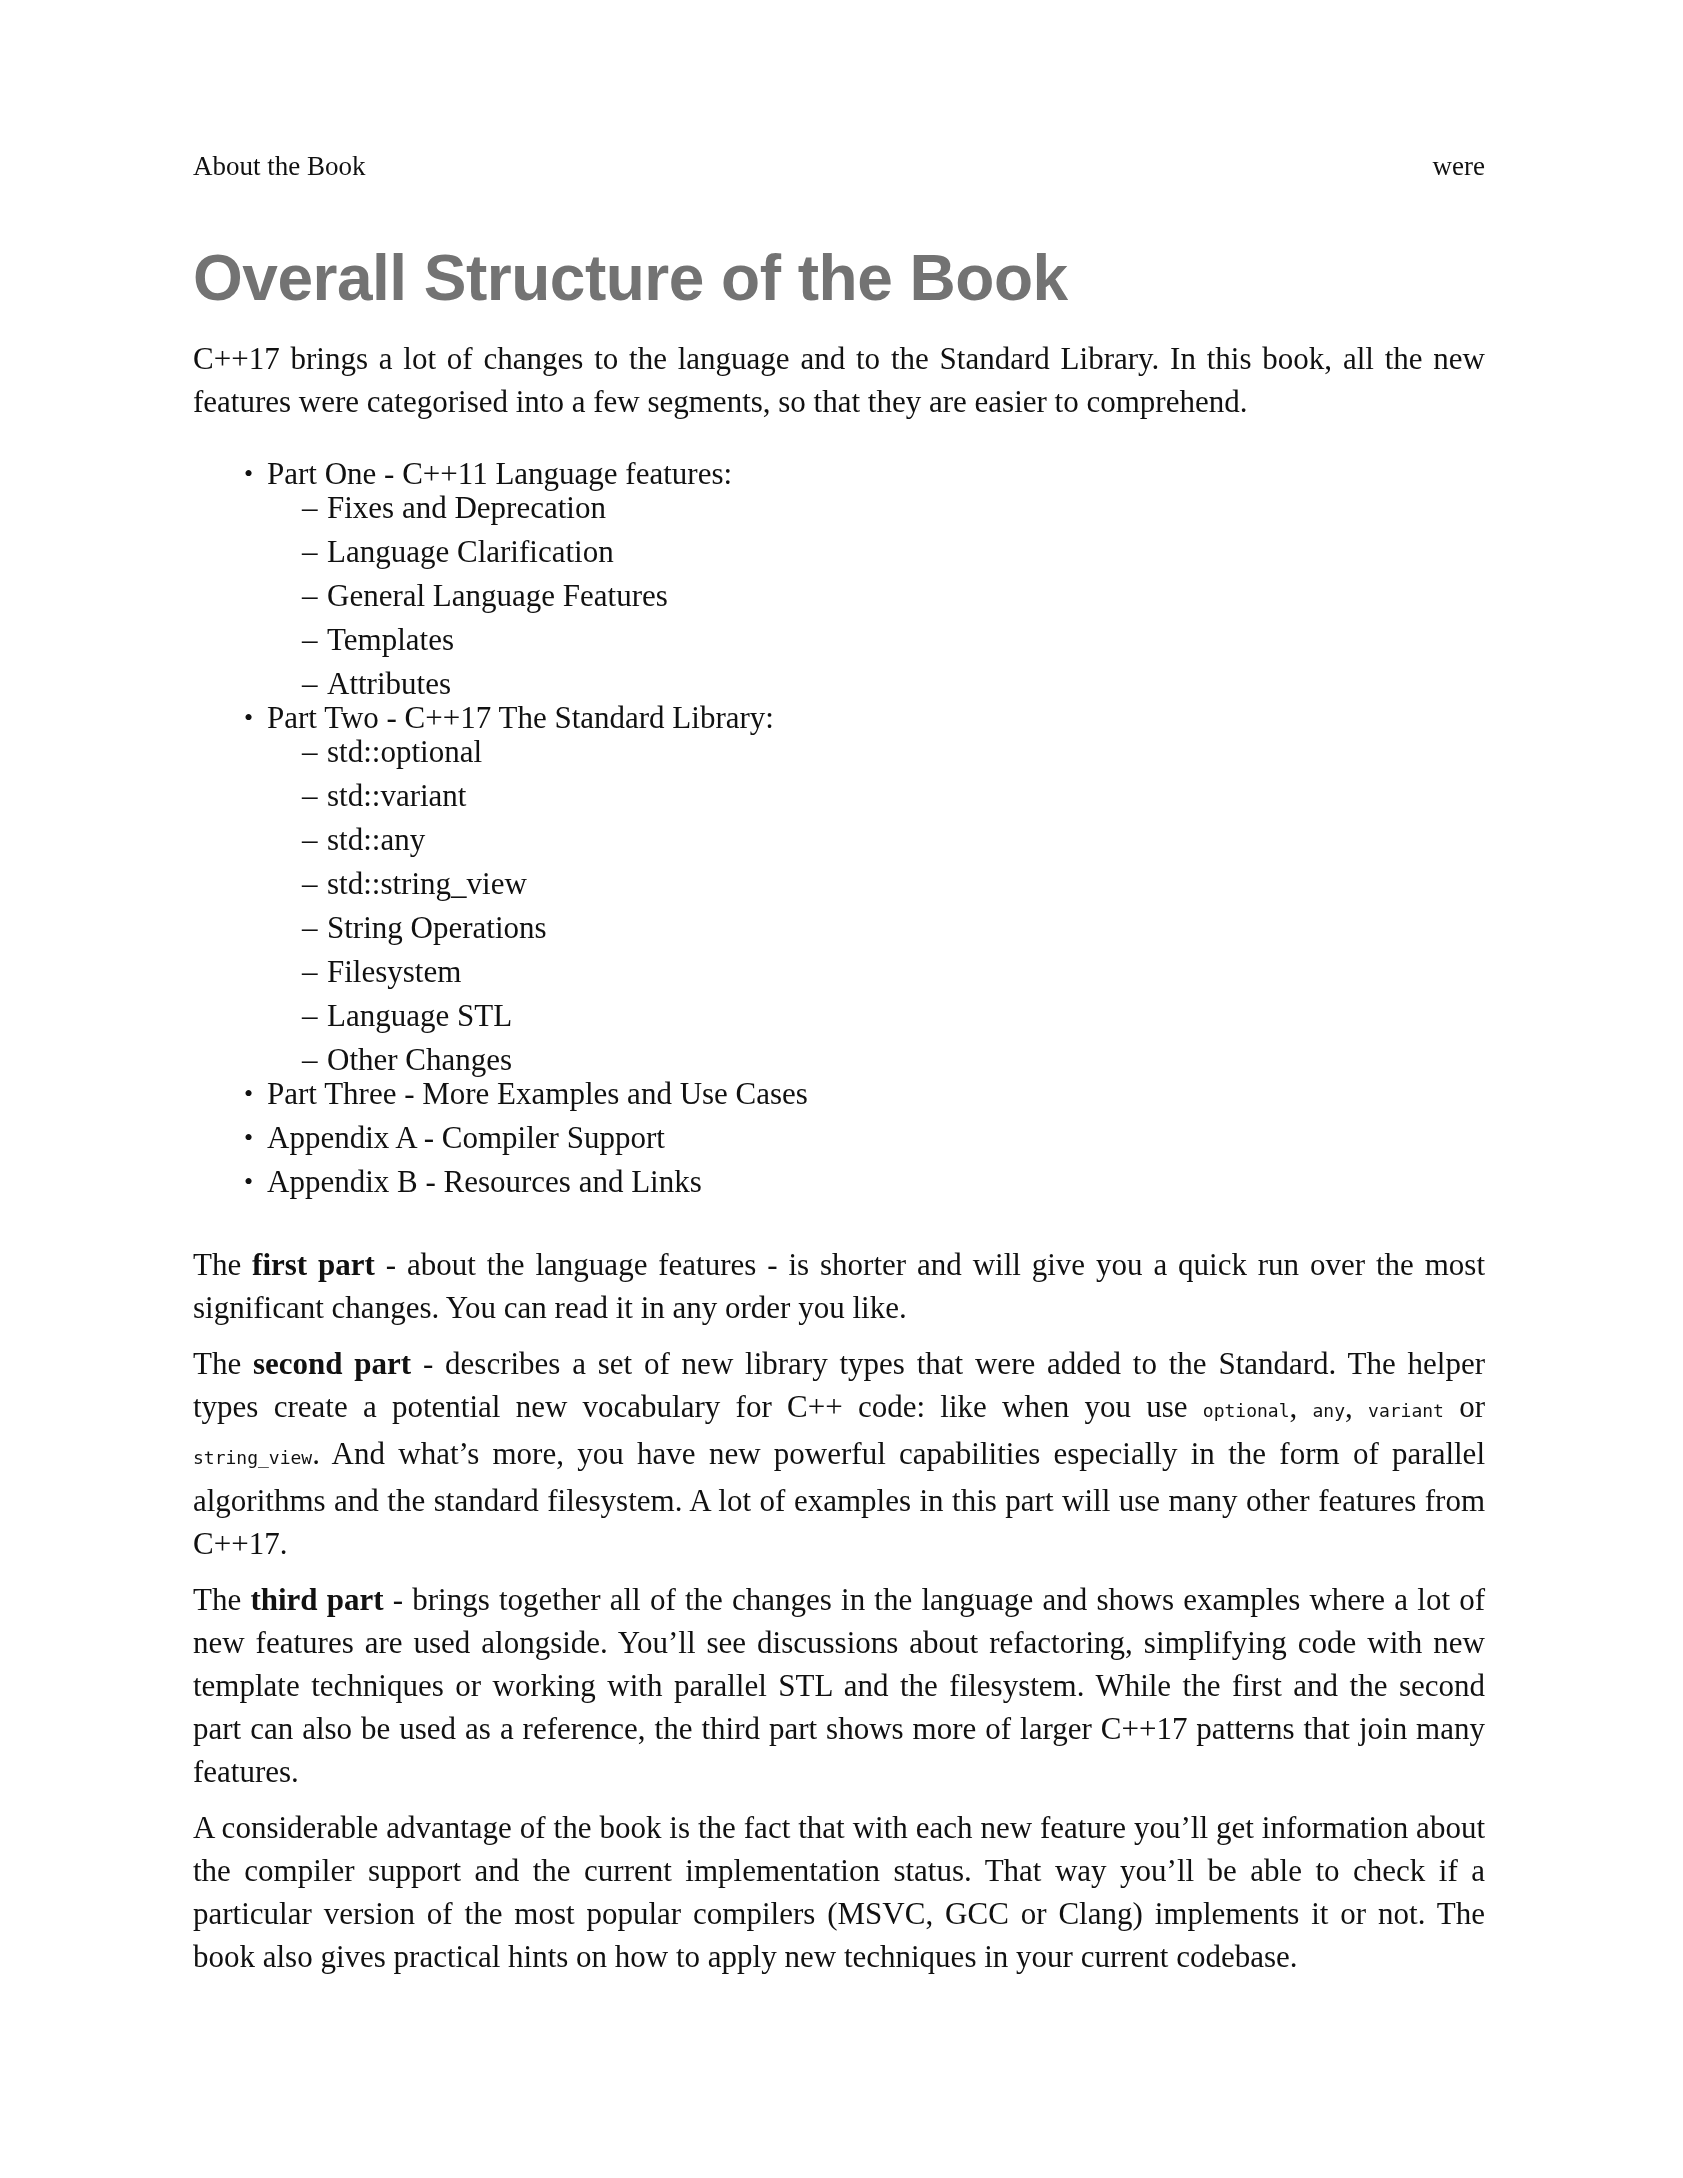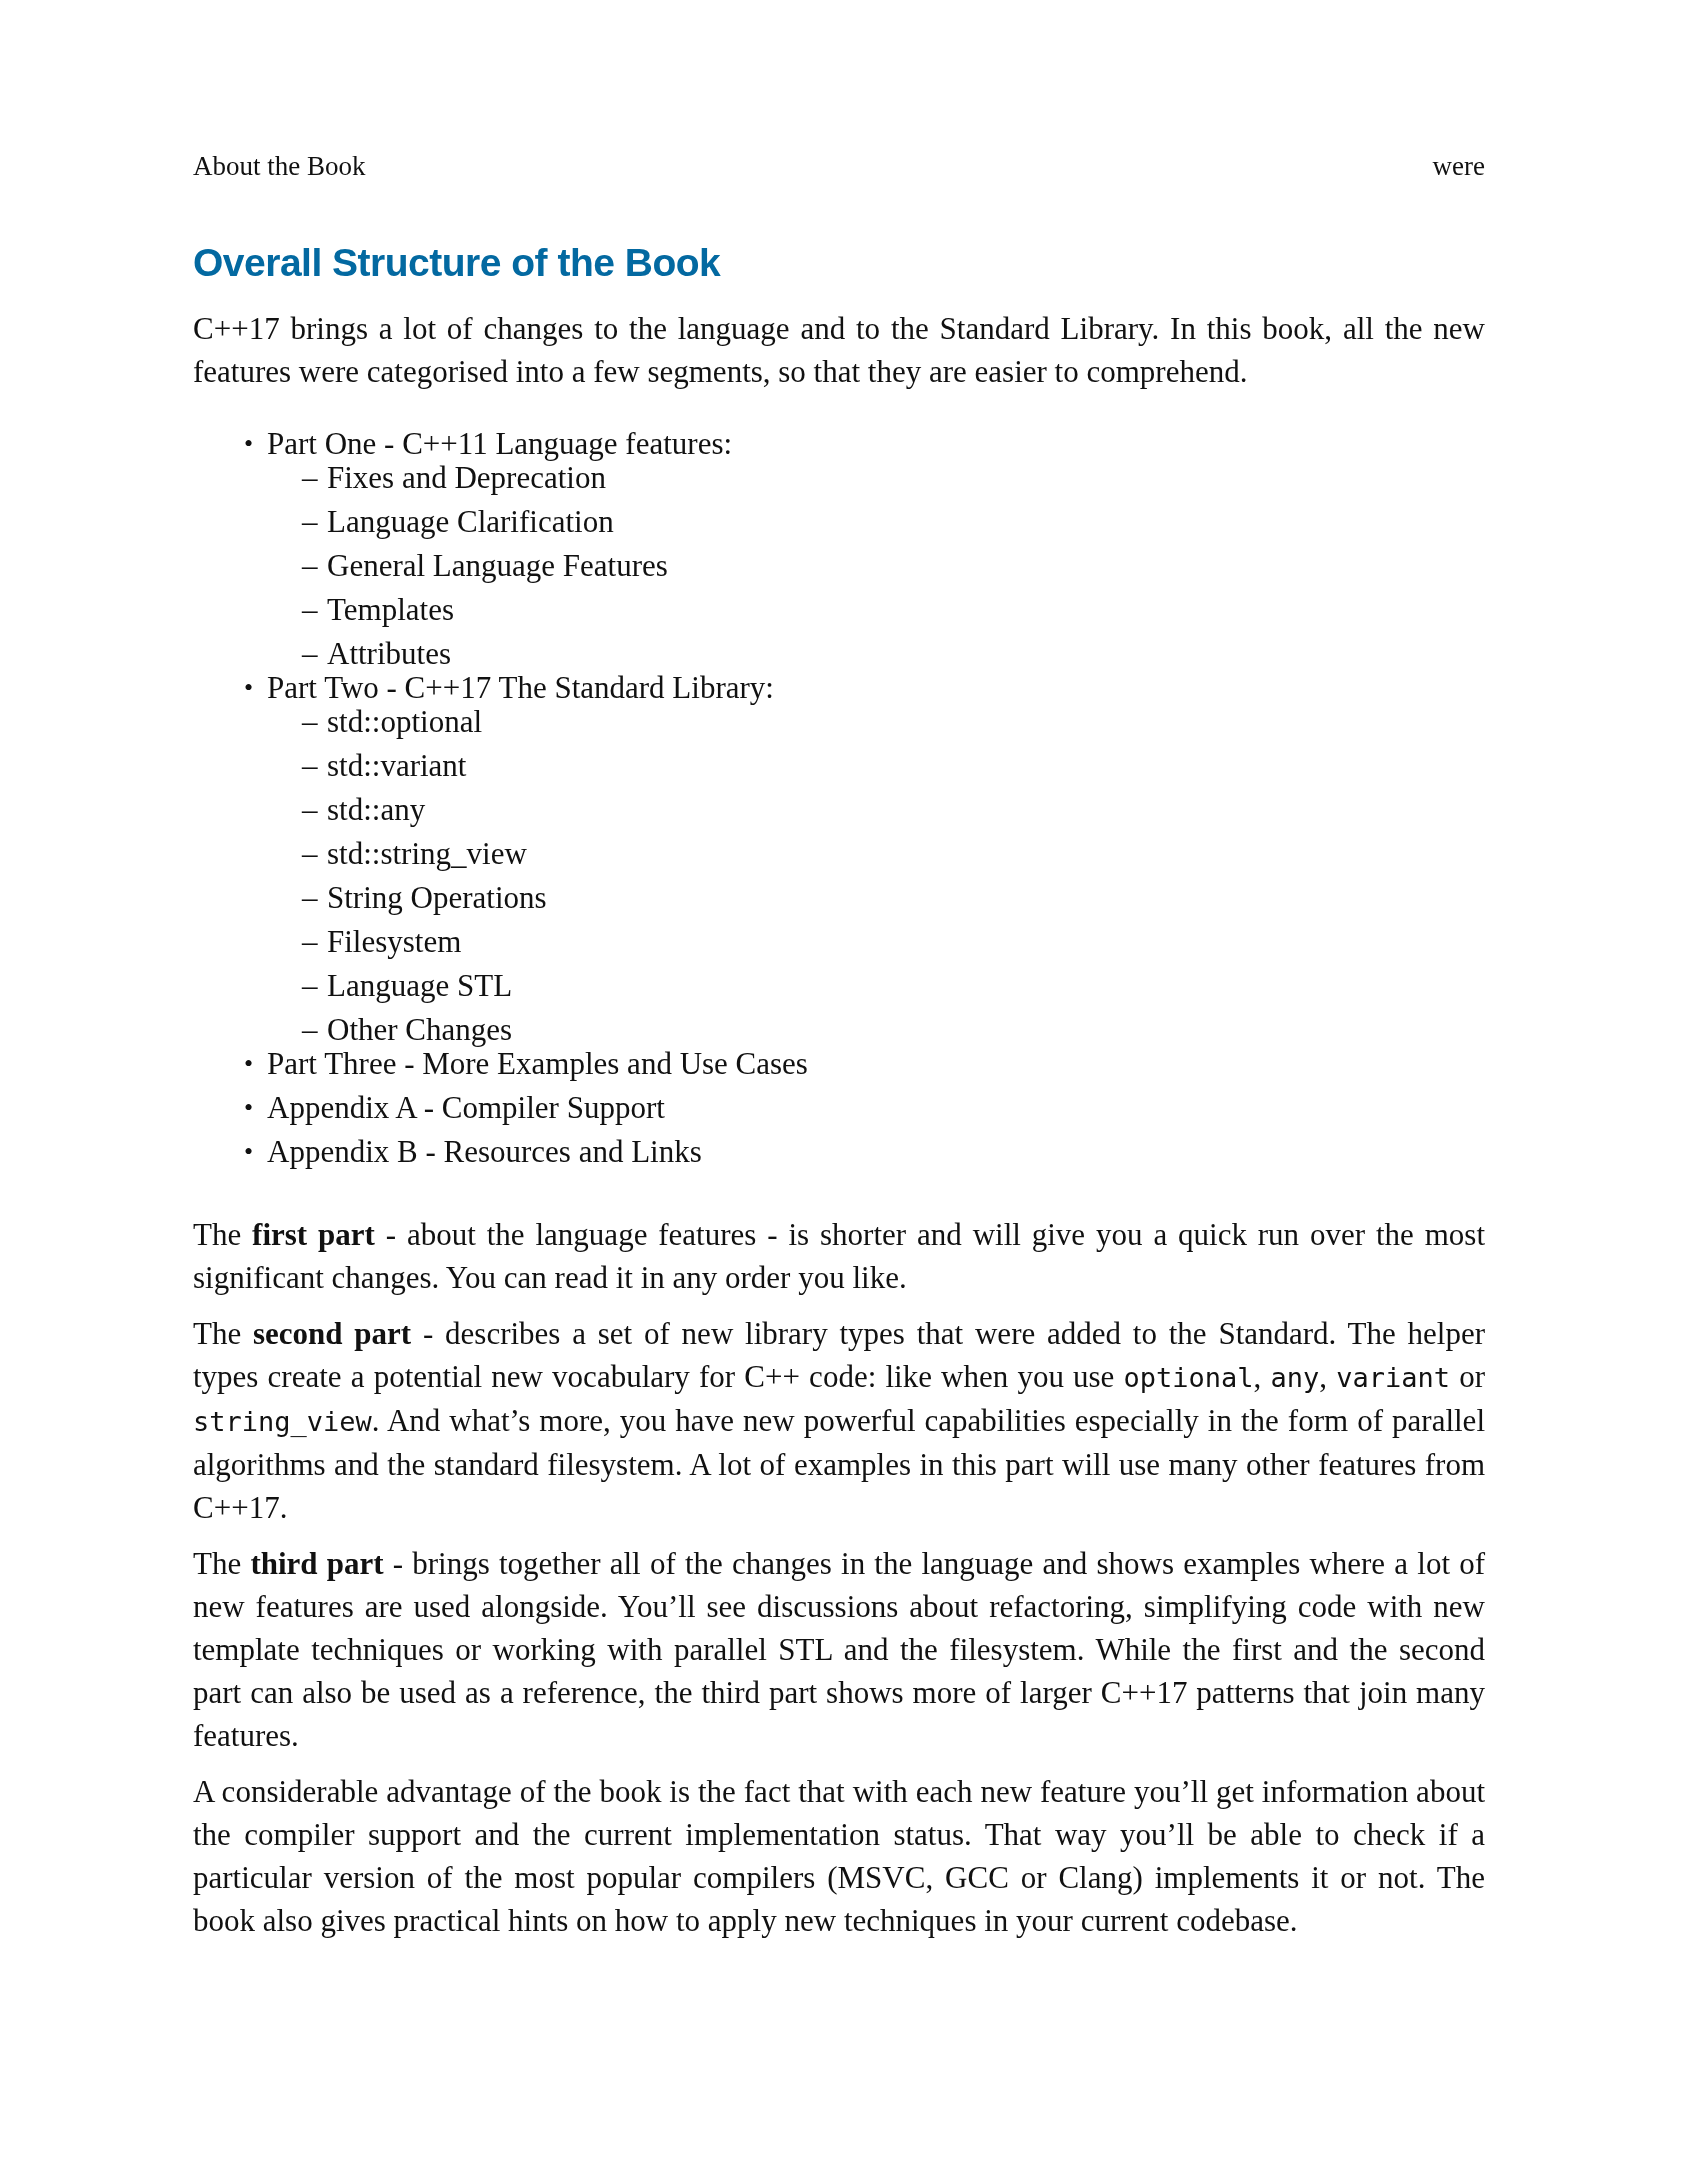--- a/index.html
+++ b/index.html
@@ -20,37 +20,37 @@
   .running-head {
     display: flex;
     justify-content: space-between;
     align-items: baseline;
     font-size: 27px;
     line-height: 34px;
   }
   .page-title {
     font-family: "Liberation Sans", sans-serif;
     font-weight: 700;
-    font-size: 39px;
+    font-size: 64px;
     line-height: 1.2;
     letter-spacing: -0.5px;
     margin: 57px 0 0 0;
-    color: #0369a1;
+    color: #737373;
   }
   p.body {
     font-size: 31px;
     line-height: 43px;
     text-align: justify;
     margin: 13px 0 0 0;
   }
   #intro p.body:first-child { margin-top: 20px; }
   p.body strong { font-weight: 700; }
   p.body code {
     font-family: "DejaVu Sans Mono", monospace;
-    font-size: 27px;
+    font-size: 18px;
   }
   .toc {
     margin-top: 34px;
     margin-bottom: 44px;
   }
   .row {
     display: flex;
     font-size: 31px;
     line-height: 34px;
   }

